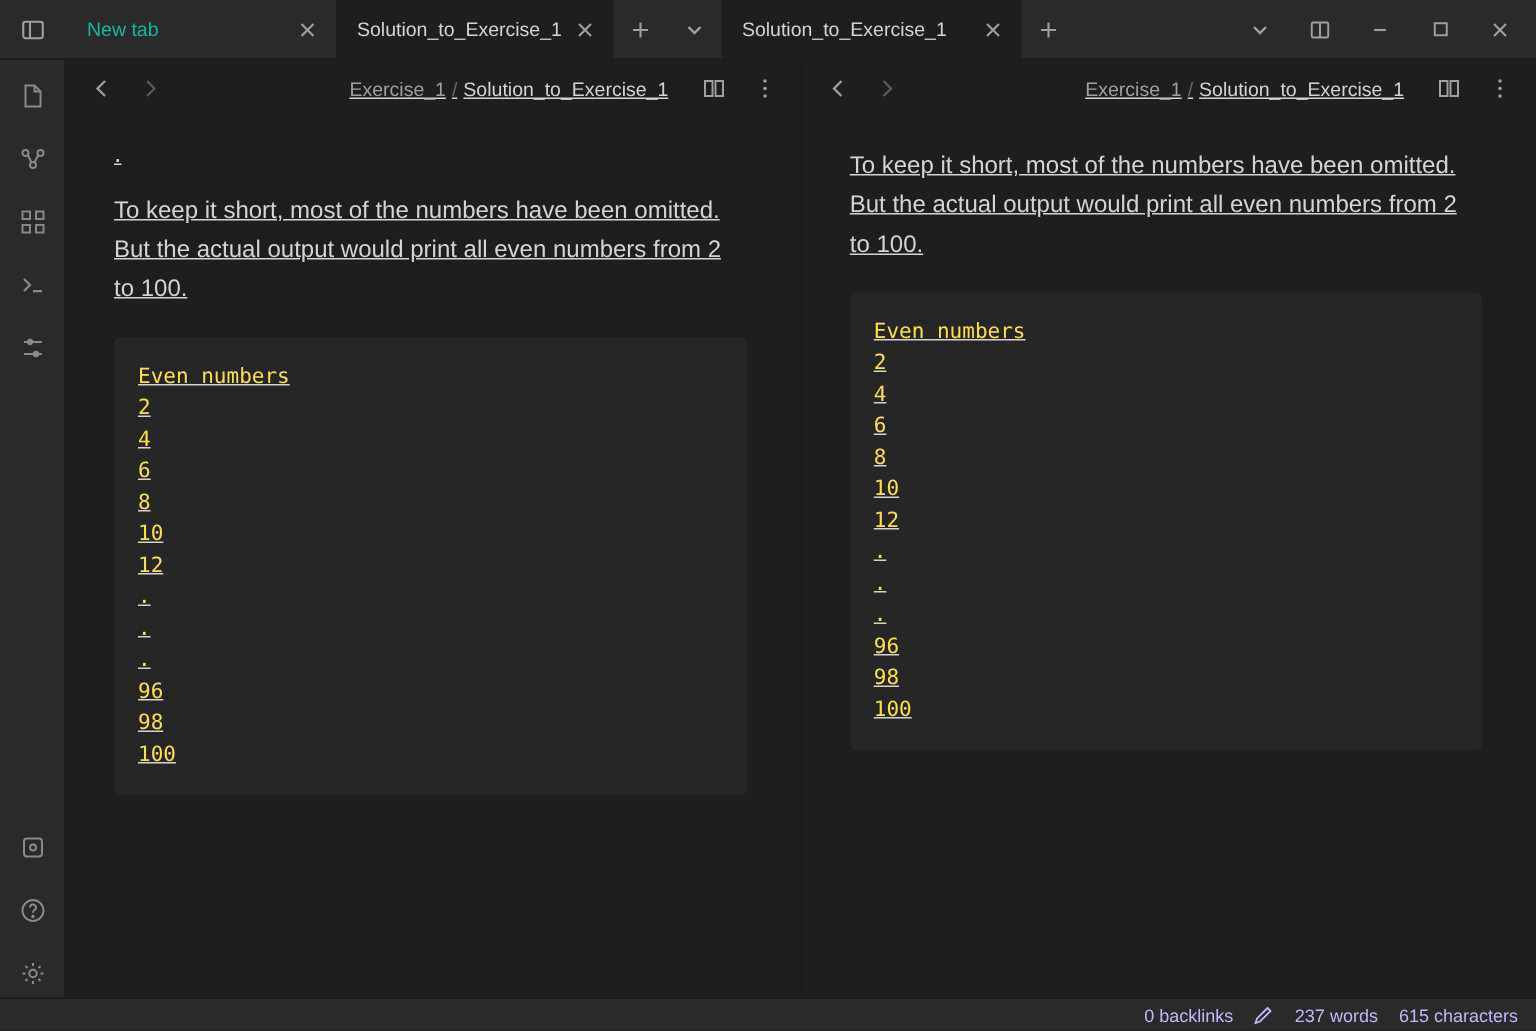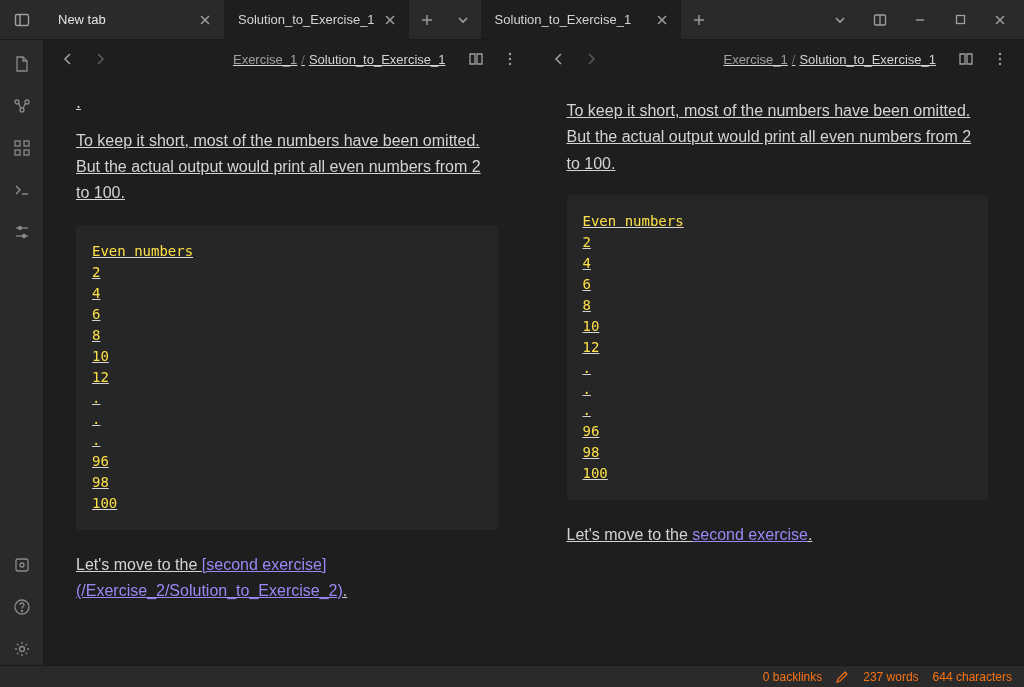--- a/index.html
+++ b/index.html
@@ -32,21 +32,21 @@
       display: flex;
       align-items: stretch;
       flex: 1;
     }
     .tabs-group.left { flex: 0 0 auto; }
     .tab {
       display: flex;
       align-items: center;
       padding: 0 10px 0 14px;
       min-width: 180px;
-      color: #e5e5e5;
+      color: #14b8a6;
       position: relative;
       cursor: pointer;
     }
     .tab.active {
       background: #1e1e1e;
       color: #d4d4d4;
     }
     .tab .label { flex: 1; font-size: 13px; white-space: nowrap; overflow: hidden; text-overflow: ellipsis; }
     .tab .close {
       width: 18px; height: 18px;
@@ -158,21 +158,21 @@
     .statusbar {
       height: 22px;
       background: #2a2a2a;
       border-top: 1px solid #1a1a1a;
       display: flex;
       align-items: center;
       justify-content: flex-end;
       padding: 0 12px;
       gap: 14px;
       font-size: 12px;
-      color: #f97316;
+      color: #c4b5fd;
     }
     .status-item { display: flex; align-items: center; gap: 6px; }
     svg { display: block; }
   </style>
 </head>
 <body>
 
 <div class="topbar">
   <div class="topbar-icon-left">
     <svg width="16" height="16" viewBox="0 0 16 16" fill="none" stroke="currentColor" stroke-width="1.4">
@@ -364,23 +364,20 @@
 6
 8
 10
 12
 .
 .
 .
 96
 98
 100</pre>
-        <p class="para">
-          <span>Let's move to the </span><span class="link-bracket">[</span><span class="link">second exercise</span><span class="link-bracket">]</span><span class="link-path">(/Exercise_2/Solution_to_Exercise_2)</span><span>.</span>
-        </p>
       </div>
     </div>
 
     <div class="pane">
       <div class="pane-header">
         <div class="nav-arrow">
           <svg width="16" height="16" viewBox="0 0 16 16" fill="none" stroke="currentColor" stroke-width="1.5">
               <polyline points="10,3 5,8 10,13"></polyline>
             </svg>
         </div>
@@ -417,37 +414,34 @@
 6
 8
 10
 12
 .
 .
 .
 96
 98
 100</pre>
-        <p class="para">
-          <span>Let's move to the </span><a class="link">second exercise</a><span>.</span>
-        </p>
       </div>
     </div>
 
   </div>
 </div>
 
 <div class="statusbar">
   <div class="status-item">
     <span>0 backlinks</span>
   </div>
   <div class="status-item">
     <svg width="13" height="13" viewBox="0 0 13 13" fill="none" stroke="currentColor" stroke-width="1.2">
         <path d="M9 2l2 2-7 7-3 1 1-3z"></path>
       </svg>
   </div>
   <div class="status-item">
     <span>237 words</span>
   </div>
   <div class="status-item">
-    <span>644 characters</span>
+    <span>615 characters</span>
   </div>
 </div>
 
 </body></html>

